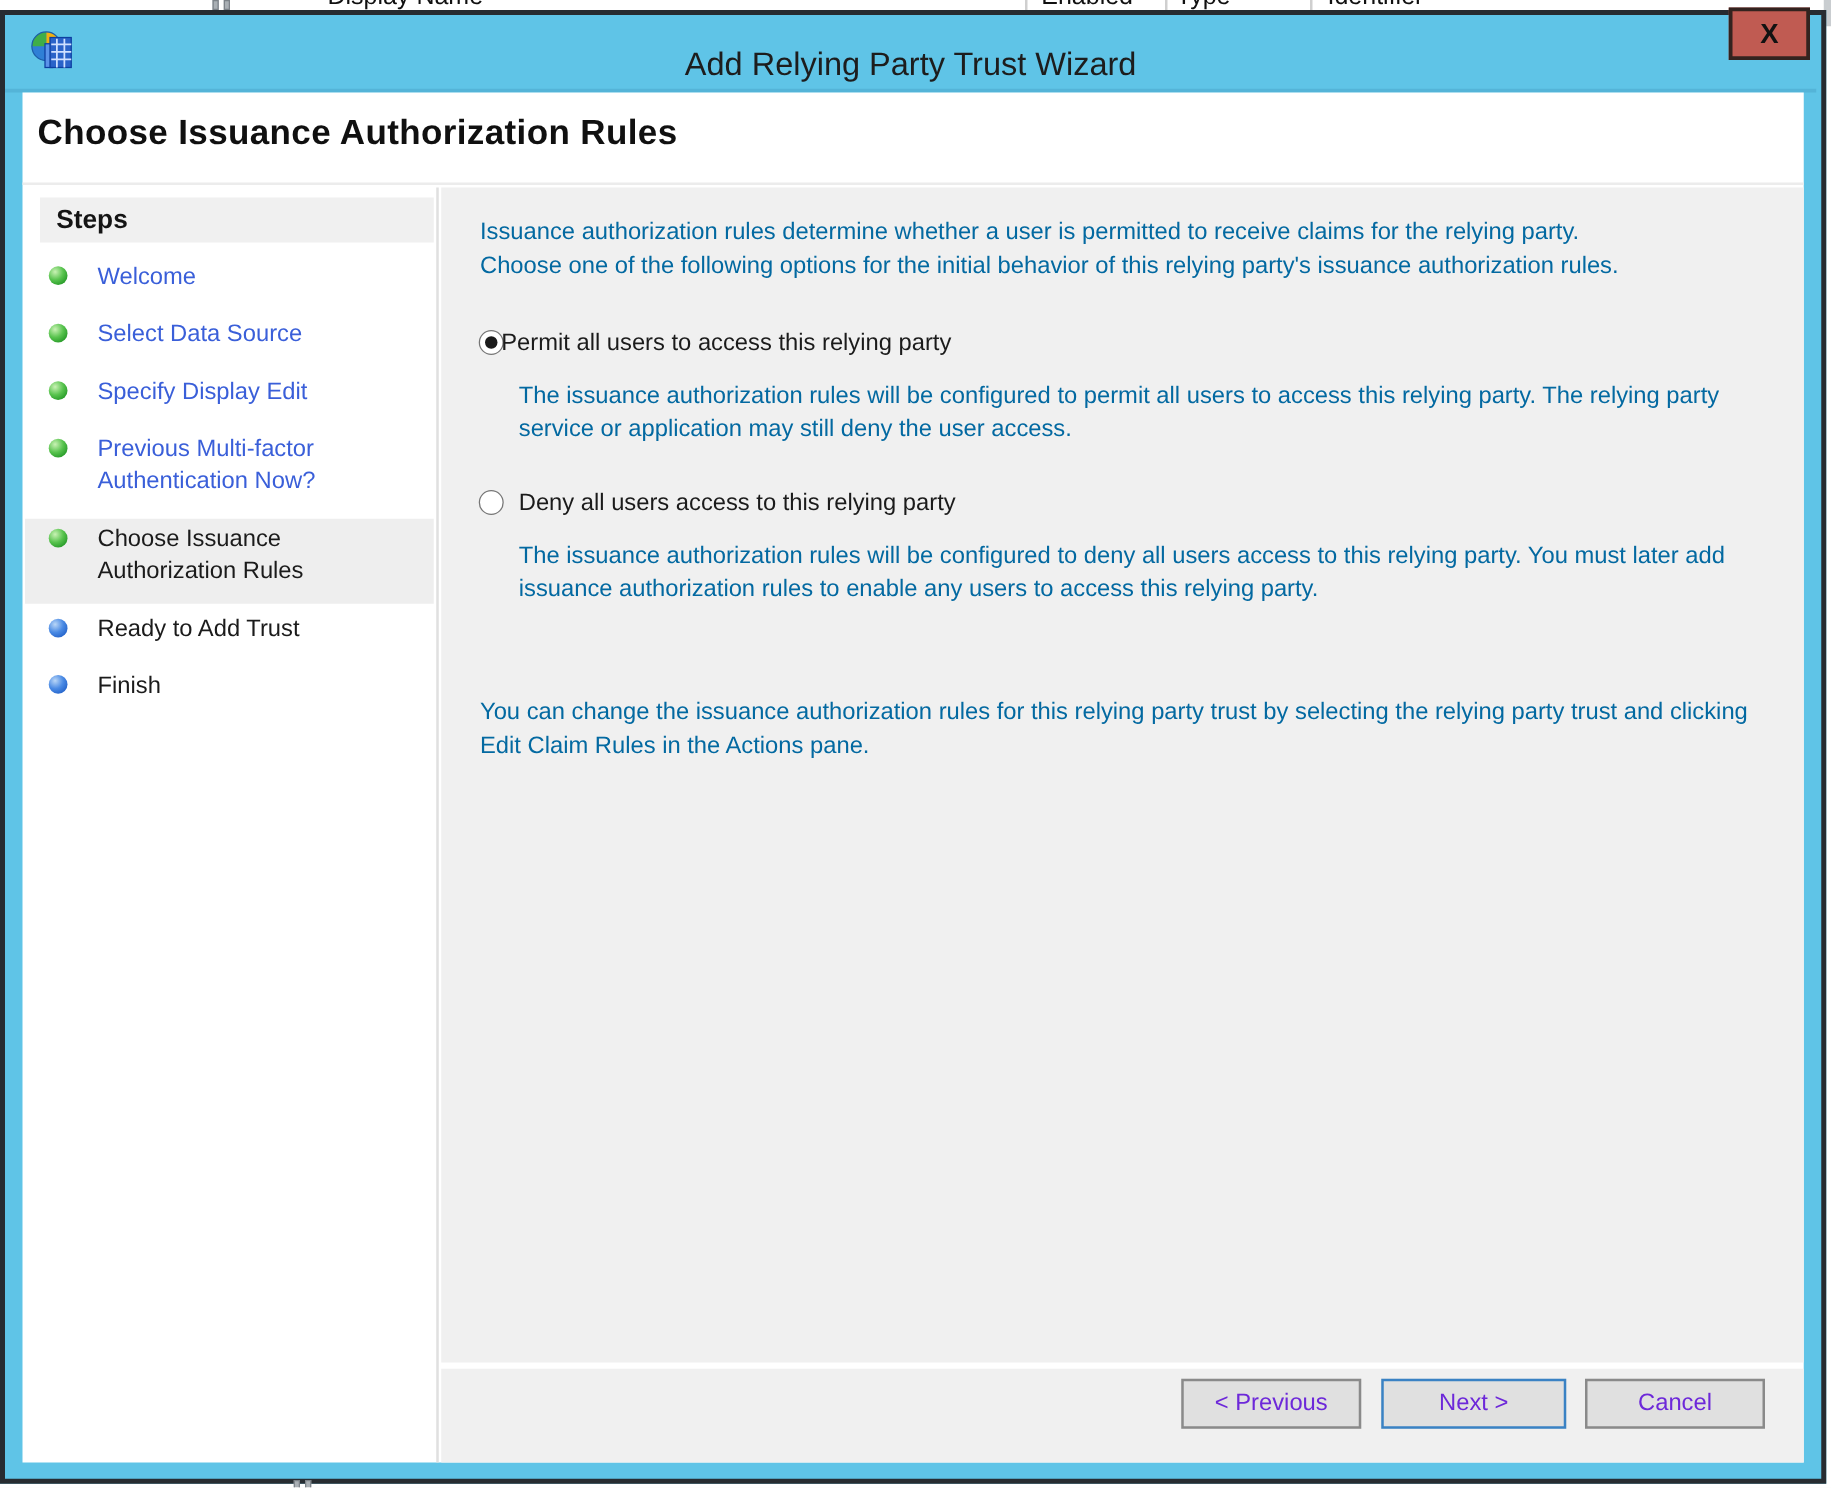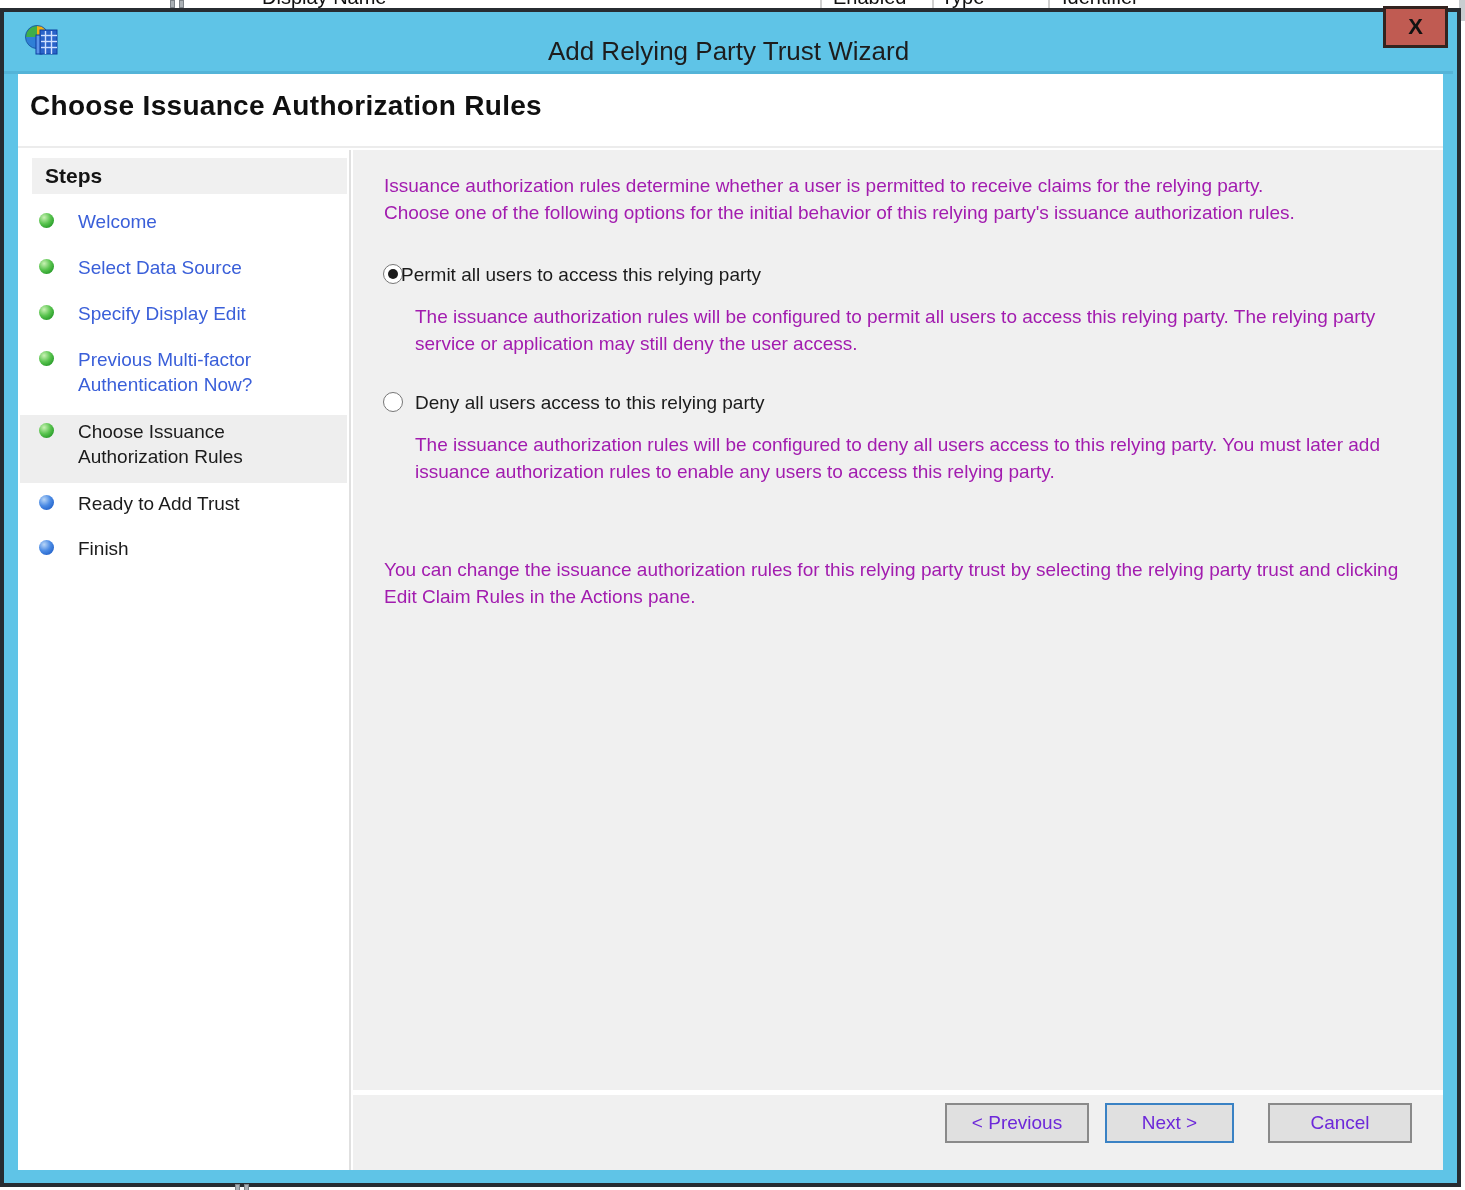--- a/index.html
+++ b/index.html
@@ -41,21 +41,21 @@
   .step-item{position:absolute;left:78px;max-width:258px;font-size:19px;line-height:25px;}
   .step-item.link{color:#3a5fd9;cursor:pointer;}
   .step-item.plain{color:#1b1b1b;}
   .bullet{position:absolute;left:39px;width:15px;height:15px;border-radius:50%;}
   .bullet.done{background:radial-gradient(circle at 34% 30%, #c9f2b4 0%, #58c34e 45%, #1f9422 85%, #157a18 100%);}
   .bullet.pending{background:radial-gradient(circle at 34% 30%, #b9d6f7 0%, #4a8ae4 45%, #1f5ec7 85%, #174ba6 100%);}
 
   
   .main-panel{position:absolute;left:353px;top:150px;width:1090px;height:940px;background:#f0f0f0;}
   .footer-panel{position:absolute;left:353px;top:1095px;width:1090px;height:75px;background:#f0f0f0;}
-  .body-text{position:absolute;font-size:19px;line-height:27px;color:#a21caf;}
+  .body-text{position:absolute;font-size:19px;line-height:27px;color:#0369a1;}
   .radio{position:absolute;width:20px;height:20px;box-sizing:border-box;border:1px solid #767676;
          border-radius:50%;background:#ffffff;cursor:pointer;}
   .radio .dot{position:absolute;left:4px;top:4px;width:10px;height:10px;border-radius:50%;background:#1b1b1b;}
   .radio-label{position:absolute;font-size:19px;line-height:26px;color:#1b1b1b;cursor:pointer;white-space:nowrap;}
 
   
   .btn{position:absolute;top:1103px;height:40px;box-sizing:border-box;background:#e0e0e0;
        border:2px solid #8a8a8a;font-size:19px;color:#6d28d9;display:flex;align-items:center;
        justify-content:center;cursor:pointer;font-family:"Liberation Sans",sans-serif;}
   .btn.default{border:2px solid #3a82c4;}
@@ -160,21 +160,21 @@
   <div class="body-text" style="left:415px;top:303px;max-width:1022px;">The issuance authorization rules will be configured to permit all users to access this relying party. The relying party service or application may still deny the user access.</div>
 
   <div class="radio" style="left:383px;top:392px;"></div>
   <div class="radio-label" style="left:415px;top:390px;">Deny all users access to this relying party</div>
   <div class="body-text" style="left:415px;top:431px;max-width:1022px;">The issuance authorization rules will be configured to deny all users access to this relying party. You must later add issuance authorization rules to enable any users to access this relying party.</div>
 
   <div class="body-text" style="left:384px;top:556px;max-width:1025px;">You can change the issuance authorization rules for this relying party trust by selecting the relying party trust and clicking Edit Claim Rules in the Actions pane.</div>
 
   <div class="footer-panel"></div>
   <div class="btn" style="left:945px;width:144px;">&lt; Previous</div>
-  <div class="btn default" style="left:1105px;width:129px;">Next &gt;</div>
+  <div class="btn default" style="left:1105px;width:148px;">Next &gt;</div>
   <div class="btn" style="left:1268px;width:144px;">Cancel</div>
 
   <div class="splitter splitter-bottom">
       <i></i>
       <i></i>
     </div>
 
 </div>
 
 </body></html>

